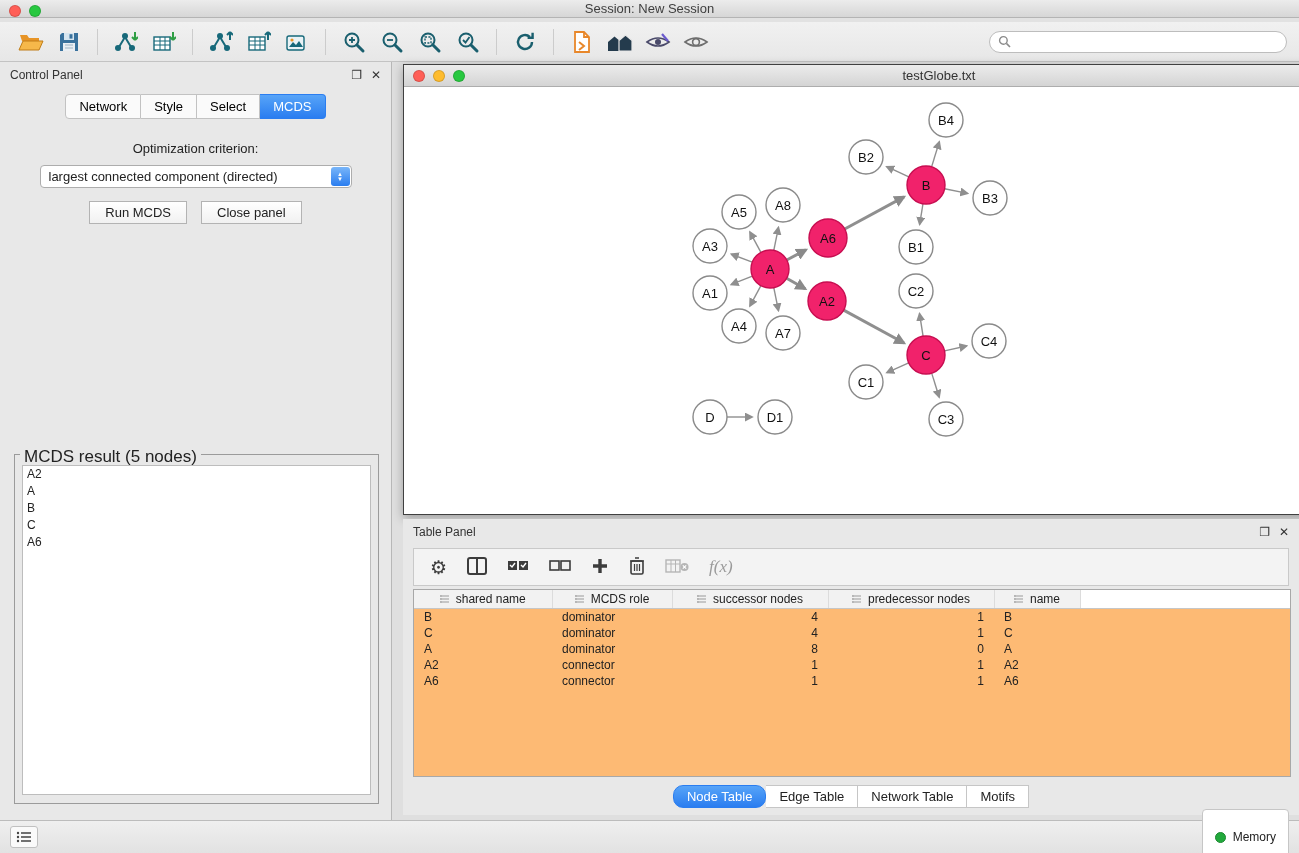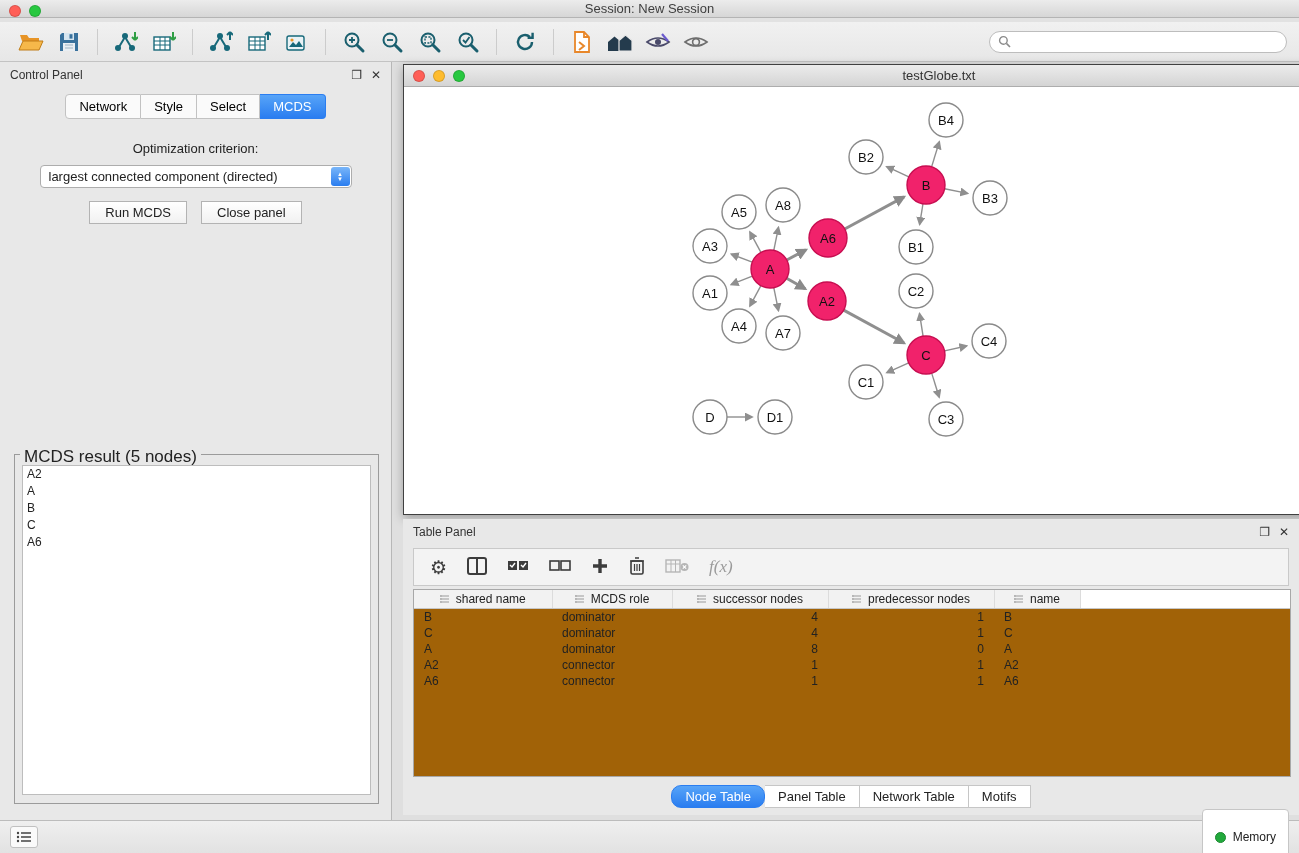--- a/index.html
+++ b/index.html
@@ -60,21 +60,21 @@
   .nw-canvas { position:relative; width:100%; height:427px; background:#fff; overflow:hidden; }
   .nw-canvas svg text { font-family:"Liberation Sans",sans-serif; }
   .resize-grip { position:absolute; right:1px; bottom:1px; width:12px; height:12px;
     background:repeating-linear-gradient(135deg,#bbb 0 1px,transparent 1px 4px); }
 
   
   .table-panel { position:absolute; left:403px; top:457px; width:896px; height:296px; background:#e8e8e8; }
   .tp-toolbar { margin:3px 10px 0; height:38px; background:#f3f3f3; border:1px solid #c9c9c9;
     display:flex; align-items:center; gap:20px; padding:0 16px; }
   .fx-label { font-family:"Liberation Serif",serif; font-style:italic; font-size:17px; color:#9a9a9a; }
-  .tp-tablewrap { position:absolute; left:10px; right:8px; top:70px; bottom:38px; background:#a16207; border:1px solid #a8a8a8; overflow:hidden; }
+  .tp-tablewrap { position:absolute; left:10px; right:8px; top:70px; bottom:38px; background:#fdba74; border:1px solid #a8a8a8; overflow:hidden; }
   table.data { width:100%; border-collapse:collapse; font-size:12px; table-layout:fixed; }
   table.data th { background:#f2f2f2; border-right:1px solid #dcdcdc; border-bottom:1px solid #c6c6c6;
     font-weight:normal; font-size:12px; padding:2px 4px; white-space:nowrap; overflow:hidden; }
   table.data th.filler { background:#fff; border-right:none; }
   table.data td { padding:1px 10px; line-height:14px; white-space:nowrap; overflow:hidden; }
   td.align-right { text-align:right; padding-right:14px; }
   .th-inner { display:flex; align-items:center; justify-content:center; gap:5px; }
   .tp-tabs { position:absolute; bottom:7px; left:0; right:0; display:flex; justify-content:center; }
   .tp-tab { background:#fff; border:1px solid #c6c6c6; border-left:none; padding:3px 13px; font-size:13px; color:#222; }
   .tp-tab:first-child { border-left:1px solid #c6c6c6; }
@@ -562,21 +562,21 @@
               <td class="align-right">1</td>
               <td class="align-right">1</td>
               <td>A6</td>
               <td></td>
             </tr>
           </tbody>
       </table>
     </div>
     <div class="tp-tabs">
         <div class="tp-tab active">Node Table</div>
-        <div class="tp-tab">Panel Table</div>
+        <div class="tp-tab">Edge Table</div>
         <div class="tp-tab">Network Table</div>
         <div class="tp-tab">Motifs</div>
       </div>
   </div>
 
 </div>
 
 <div class="statusbar">
   <div class="list-btn">
     <svg width="16" height="12" viewBox="0 0 16 12">

